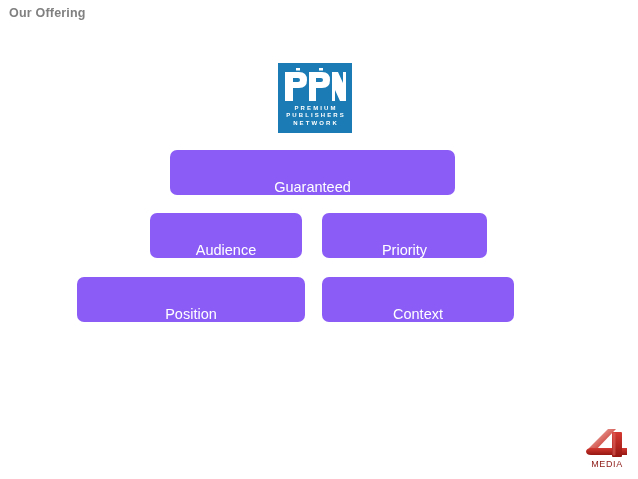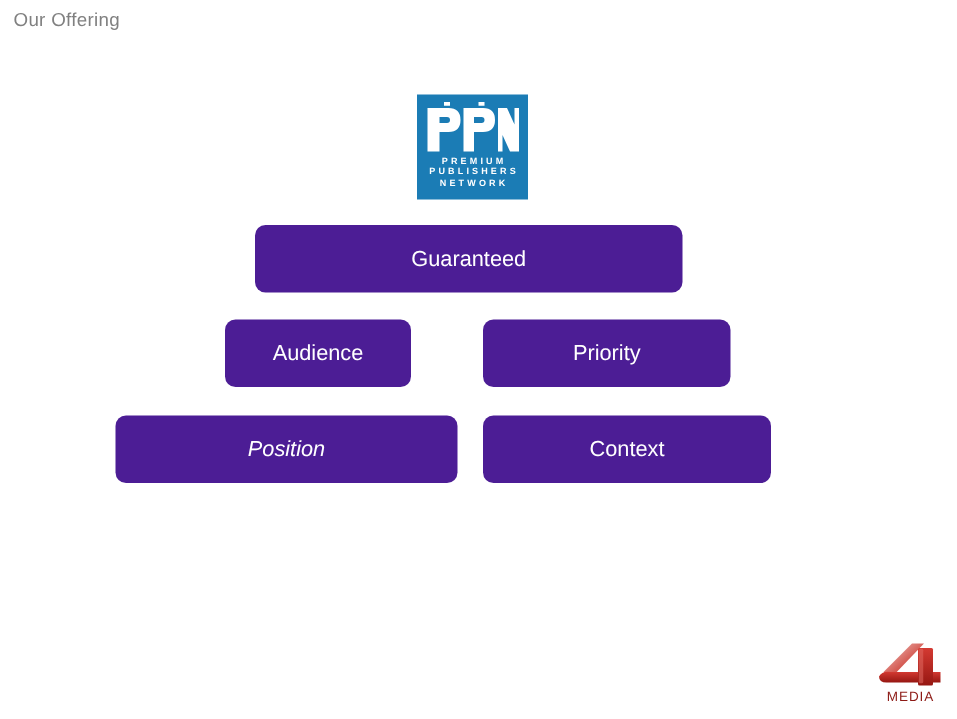--- a/index.html
+++ b/index.html
@@ -15,21 +15,21 @@
     font-family: "Liberation Sans", sans-serif;
     -webkit-font-smoothing: antialiased;
   }
 
   
   .slide-title {
     position: absolute;
     left: 9px;
     top: 6px;
     font-size: 12.5px;
-    font-weight: normal;
+    font-weight: bold;
     letter-spacing: 0.2px;
     color: #808080;
     white-space: nowrap;
   }
 
   
   .ppn-logo {
     position: absolute;
     left: 278px;
     top: 63px;
@@ -67,38 +67,38 @@
   
   .pyramid {
     position: absolute;
     left: 0;
     top: 0;
     width: 638px;
     height: 479px;
   }
   .bar {
     position: absolute;
-    background: #4c1d95;
+    background: #8b5cf6;
     border-radius: 7px;
     color: #ffffff;
     font-size: 14.5px;
     display: flex;
-    align-items: center;
+    align-items: flex-end;
     justify-content: center;
     box-sizing: border-box;
     white-space: nowrap;
   }
   .bar-label {
     pointer-events: none;
   }
 
   .bar-guaranteed   { left: 170px; top: 150px; width: 285px; height: 45px; }
-  .bar-audience     { left: 150px; top: 213px; width: 124px; height: 45px; }
+  .bar-audience     { left: 150px; top: 213px; width: 152px; height: 45px; }
   .bar-priority     { left: 322px; top: 213px; width: 165px; height: 45px; }
-  .bar-position     { left:  77px; top: 277px; width: 228px; height: 45px; font-style: italic; }
+  .bar-position     { left:  77px; top: 277px; width: 228px; height: 45px; }
   .bar-context      { left: 322px; top: 277px; width: 192px; height: 45px; }
   .bar-openmarket   { left:  37px; top: 339px; width: 564px; height: 45px; }
 
   
   .media-logo {
     position: absolute;
     left: 581px;
     top: 428px;
     width: 52px;
     height: 44px;

